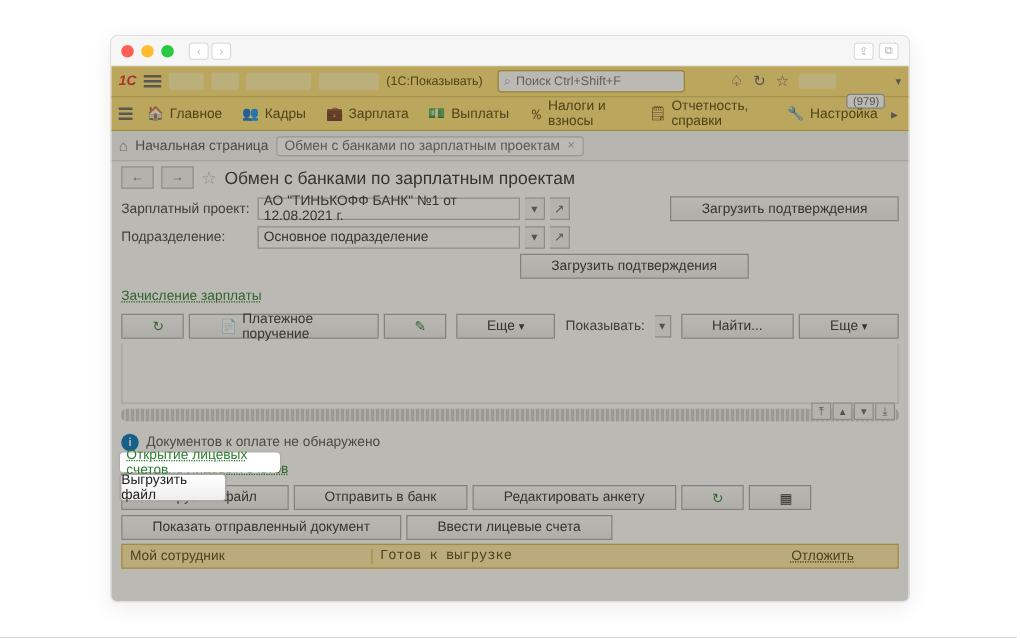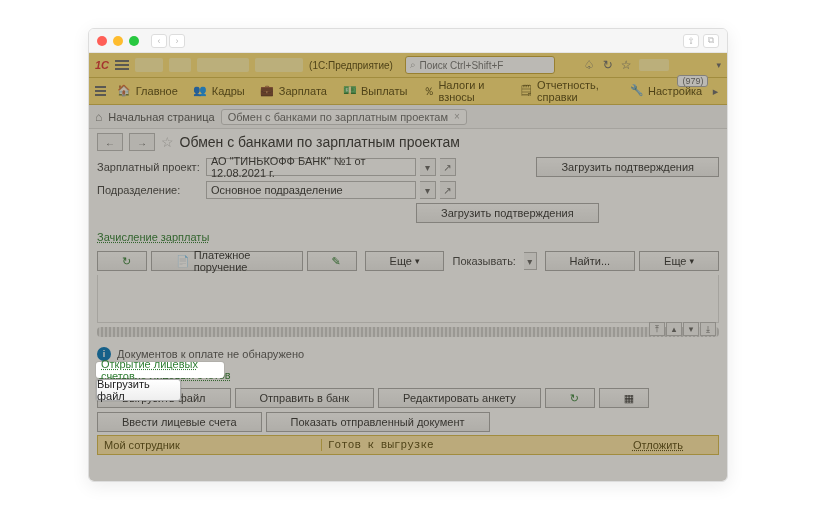--- a/index.html
+++ b/index.html
@@ -51,21 +51,21 @@
   .scroll-strip { height: 10px; background: repeating-linear-gradient(90deg,#ccc 0,#ccc 2px,#eee 2px,#eee 4px); margin: 4px 0; border-radius: 4px; }
   .right-controls { position:absolute; right:2px; bottom:-14px; display:flex; gap:1px;}
   .mini { width:16px; height:14px; border:1px solid #bbb; background:#f5f5f5; font-size:9px; display:flex;align-items:center;justify-content:center;color:#666;}
   .info-row { display: flex; align-items: center; gap: 6px; margin: 10px 0 4px; color: #0277bd; font-size: 11px; }
   .info-ico { width: 14px; height: 14px; border-radius: 50%; background: #0277bd; color: #fff; font-size: 9px; display:flex;align-items:center;justify-content:center; font-weight:bold; }
   .info-text { color: #555; }
   .section-link { margin: 4px 0; display: inline-block; }
   .btn-row { display: flex; align-items: center; gap: 4px; margin: 3px 0; flex-wrap: wrap; }
   .table-head { background: #ffe9a8; border: 1px solid #d8ba4a; height: 20px; display: flex; align-items: center; font-size: 11px; color: #5a4a10; }
   .th { padding: 0 6px; }
-  .th1 { width: 224px; border-right: 1px solid #d8ba4a; }
+  .th1 { width: 200px; border-right: 1px solid #d8ba4a; }
   .th2 { flex: 1; font-family: Liberation Mono, monospace; }
   .th3 { width: 120px; text-align: center; text-decoration: underline dotted; cursor: pointer; }
   .hl { position: absolute; border: 2px solid #fff; border-radius: 3px; z-index: 60; box-shadow: 0 0 0 1px rgba(0,0,0,0.05); pointer-events:none; }
   .hl-link { left: 96px; top: 362px; width: 128px; height: 16px; background: #fff; color: #2e7d32; font-size: 11px; padding: 1px 3px; text-decoration: underline dotted; display:flex; align-items:center; }
   .hl-btn { left: 96px; top: 379px; width: 85px; height: 22px; background: linear-gradient(#fff,#eee); border:1px solid #aaa; font-size:11px; display:flex;align-items:center;justify-content:center; color:#222; }
   .ml-auto { margin-left:auto; }
 </style>
 </head>
 <body>
 
@@ -93,21 +93,21 @@
         <span class="logo">1C</span>
         <span class="burger">
             <i></i>
             <i></i>
             <i></i>
           </span>
         <span class="blur" style="width:28px"></span>
         <span class="blur" style="width:22px"></span>
         <span class="blur" style="width:52px"></span>
         <span class="blur" style="width:48px"></span>
-        <span style="color:#5a4a10;font-size:10px">(1C:Предприятие)</span>
+        <span style="color:#5a4a10;font-size:10px">(1C:Показывать)</span>
         <div class="search-wrap">
           <span style="color:#aaa;font-size:10px">⌕</span>
           <input placeholder="Поиск Ctrl+Shift+F" style="">
         </div>
         <div class="top-icons">
           <span>♤</span>
           <span>↻</span>
           <span>☆</span>
           <span class="blur" style="width:30px;height:12px"></span>
           <span class="badge">(979)</span>
@@ -231,22 +231,22 @@
         </div>
 
         <a class="link-green section-link">Открытие лицевых счетов</a>
 
         <div class="btn-row">
           <div class="btn">Выгрузить файл</div>
           <div class="btn">Отправить в банк</div>
           <div class="btn">Редактировать анкету</div>
           <div class="btn sq" style="color:#2e7d32">↻</div>
           <div class="btn sq">▦</div>
+          <div class="btn">Показать отправленный документ</div>
           <div class="btn">Ввести лицевые счета</div>
-          <div class="btn">Показать отправленный документ</div>
         </div>
 
         <div class="table-head">
           <div class="th th1">Мой сотрудник</div>
           <div class="th th2">Готов к выгрузке</div>
           <div class="th th3">Отложить</div>
         </div>
 
         <div style="height:24px"></div>
 

